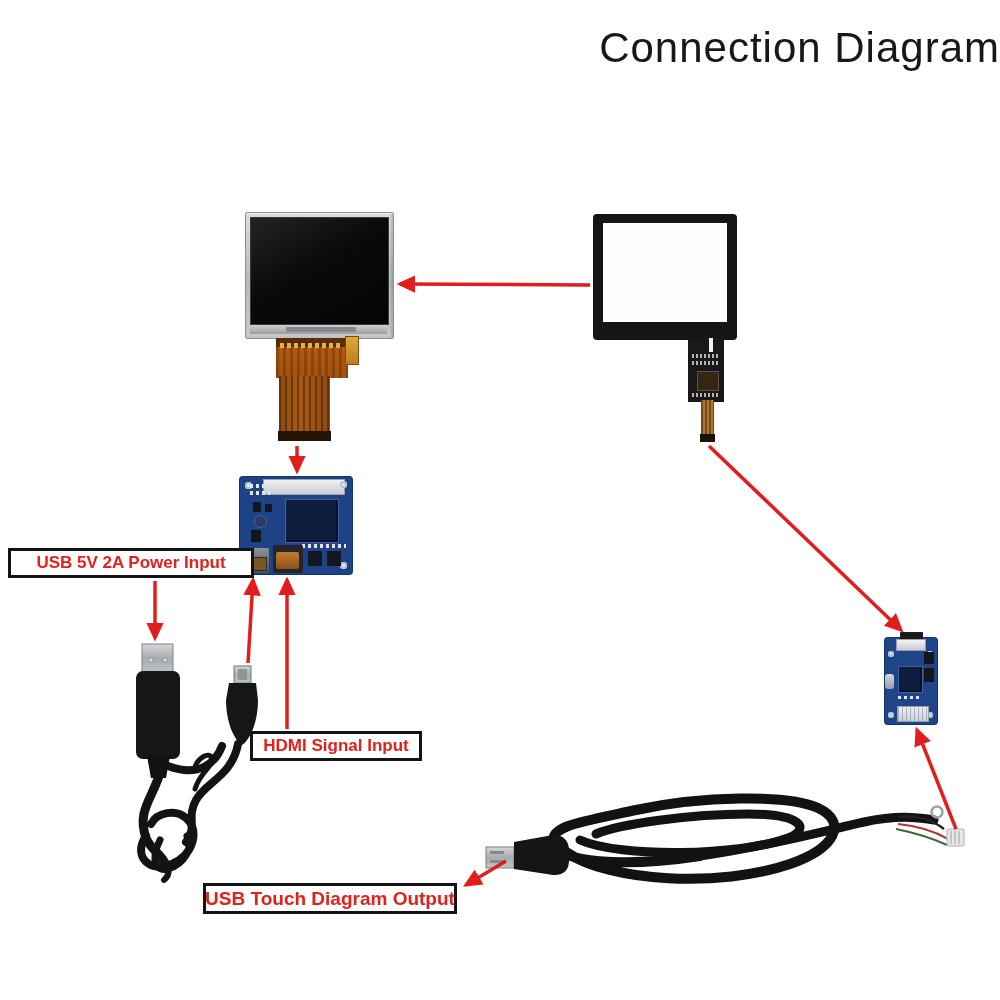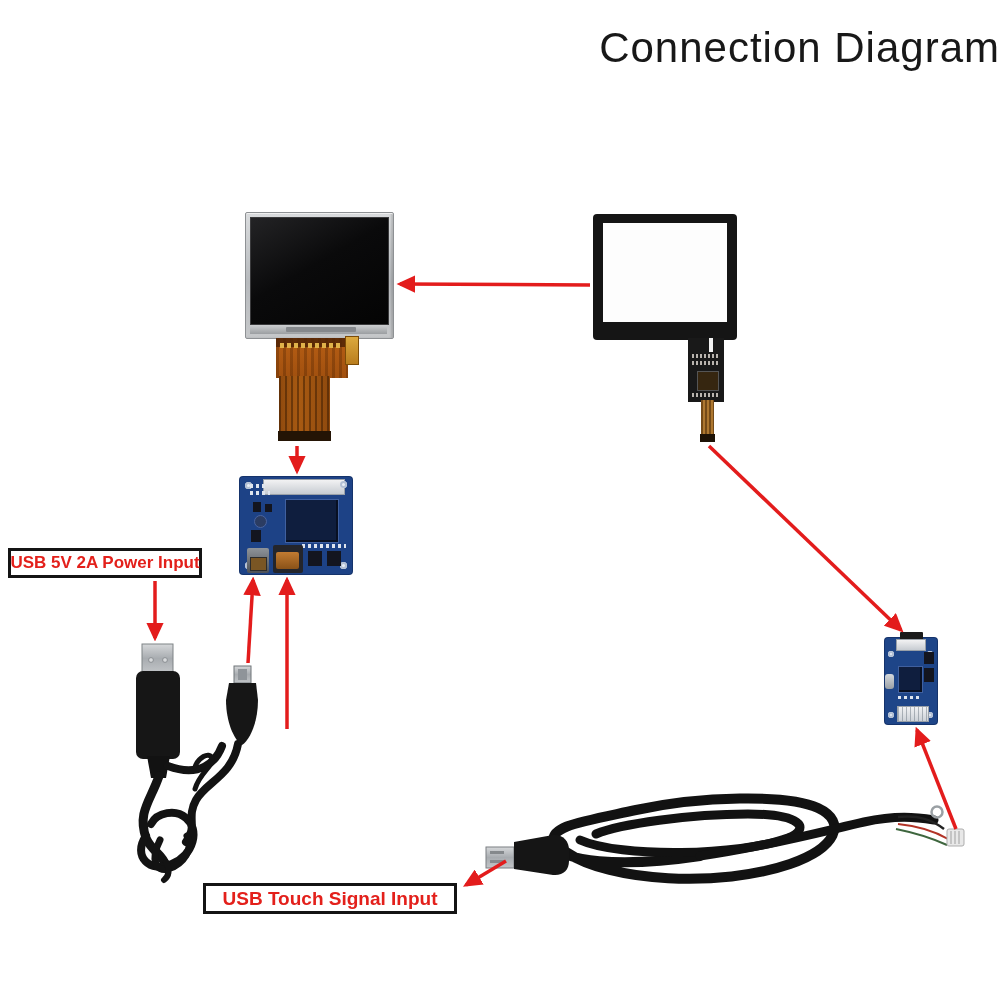--- a/index.html
+++ b/index.html
@@ -52,21 +52,21 @@
       box-shadow:inset 0 0 0 2px #b3c0d4;}
   .hole.sm{width:6px;height:6px;}
   .fpc{background:linear-gradient(180deg,#f2f2f3,#c7ccd2);border:1px solid #99a0a8;}
   .chip{background:#0f1e3e;border:1px solid #40609f;box-shadow:inset -2px -2px 0 rgba(0,0,0,.45);}
   .dark-part{background:#13151f;}
   .pins{background:repeating-linear-gradient(90deg,#dfe5ee 0 3px,rgba(0,0,0,0) 3px 6px);}
   
   .label{position:absolute;box-sizing:border-box;background:#fff;border:3px solid #141414;
          color:#e3201b;font-weight:bold;display:flex;align-items:center;justify-content:center;
          white-space:nowrap;}
-  .label.power{left:8px;top:548px;width:194px;height:30px;font-size:17px;}
+  .label.power{left:8px;top:548px;width:246px;height:30px;font-size:17px;}
   .label.hdmi{left:250px;top:731px;width:172px;height:30px;font-size:17px;}
   .label.output{left:203px;top:883px;width:254px;height:31px;font-size:19px;}
   .overlay{position:absolute;left:0;top:0;}
 </style>
 </head>
 <body>
 
 <div class="canvas">
 
   <div class="title">Connection Diagram</div>
@@ -130,21 +130,22 @@
     <div class="hole sm" style="left:42px;top:74px;"></div>
     <div class="abs chip" style="left:13px;top:28px;width:23px;height:25px;"></div>
     <div class="abs" style="left:0px;top:36px;width:9px;height:15px;border-radius:3px;background:linear-gradient(180deg,#d5d9dd,#999fa5);"></div>
     <div class="abs dark-part" style="left:39px;top:14px;width:10px;height:12px;"></div>
     <div class="abs dark-part" style="left:39px;top:30px;width:10px;height:14px;"></div>
     <div class="abs pins" style="left:13px;top:58px;width:22px;height:3px;"></div>
     <div class="abs fpc" style="left:12px;top:68px;width:30px;height:14px;background:repeating-linear-gradient(90deg,rgba(120,130,140,.55) 0 1px,rgba(0,0,0,0) 1px 4px),linear-gradient(180deg,#f0f1f3,#cdd2d8);"></div>
   </div>
 
   <div class="label power">USB 5V 2A Power Input</div>
-  <div class="label output">USB Touch Signal Input</div>
+  <div class="label hdmi">HDMI Signal Input</div>
+  <div class="label output">USB Touch Diagram Output</div>
 
   <svg class="overlay" width="1000" height="1000" viewBox="0 0 1000 1000">
     <defs>
       <linearGradient id="metal" x1="0" y1="0" x2="0" y2="1">
         <stop offset="0" stop-color="#d6d8da"></stop>
           <stop offset="0.5" stop-color="#a8acb0"></stop>
           <stop offset="1" stop-color="#c2c5c8"></stop>
       </linearGradient>
       <marker id="ah" markerWidth="5.4" markerHeight="5" refX="4.4" refY="2.5" orient="auto" markerUnits="strokeWidth">
         <path d="M0,0 L5.4,2.5 L0,5 Z" fill="#e31c1c"></path>

